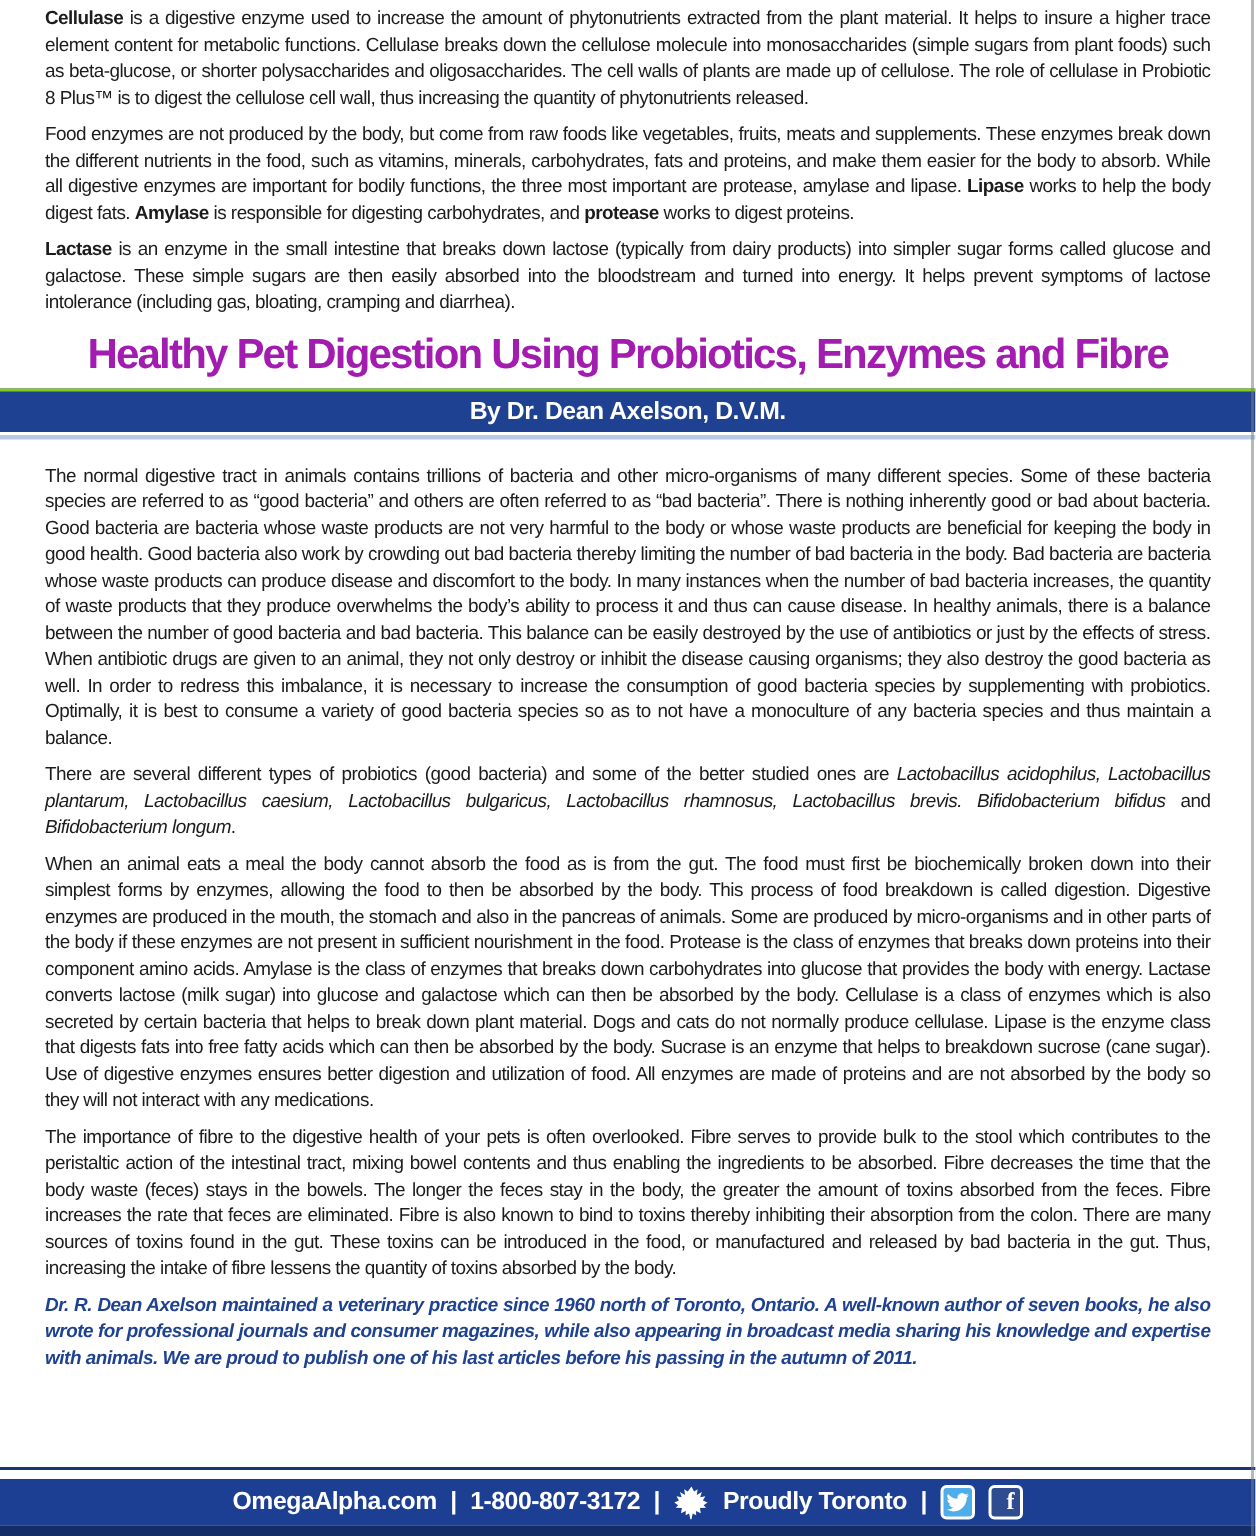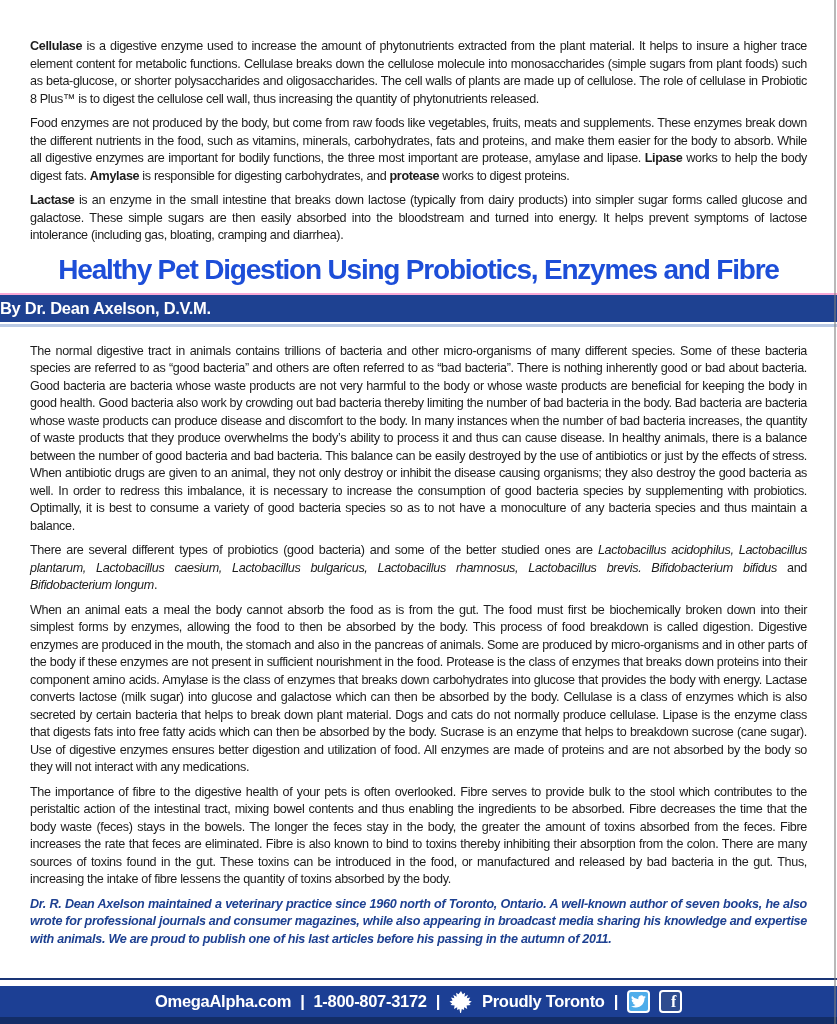--- a/index.html
+++ b/index.html
@@ -15,36 +15,37 @@
   .text-col{padding:0 30px;}
   .para{
     margin:0 0 7px 0;
     font-size:12.6px;
     line-height:17.5px;
     letter-spacing:-0.35px;
     text-align:justify;
   }
   .b{font-weight:bold;}
   .i{font-style:italic;}
-  .intro{padding-top:4px;margin-top:34px;}
+  .intro{padding-top:4px;}
   .article{padding-top:6px;margin-top:10px;}
   .page-title{
     margin:9px 0 7px 0;
     text-align:center;
-    color:#1d4ed8;
+    color:#a21caf;
     font-size:28px;
     font-weight:bold;
     letter-spacing:-1.2px;
     line-height:32px;
   }
   .byline-bar{
     background:#1e4191;
-    border-top:2px solid #f9a8d4;
+    border-top:2px solid #84cc16;
     height:27px;
     line-height:27px;
+    text-align:center;
     color:#ffffff;
     font-size:16.5px;
     font-weight:bold;
     letter-spacing:-0.3px;
   }
   .sub-rule{height:3px;background:#b9c9e4;margin-top:2px;}
   .closing-note{
     margin:2px 0 0 0;
     font-size:12.6px;
     line-height:17.5px;

